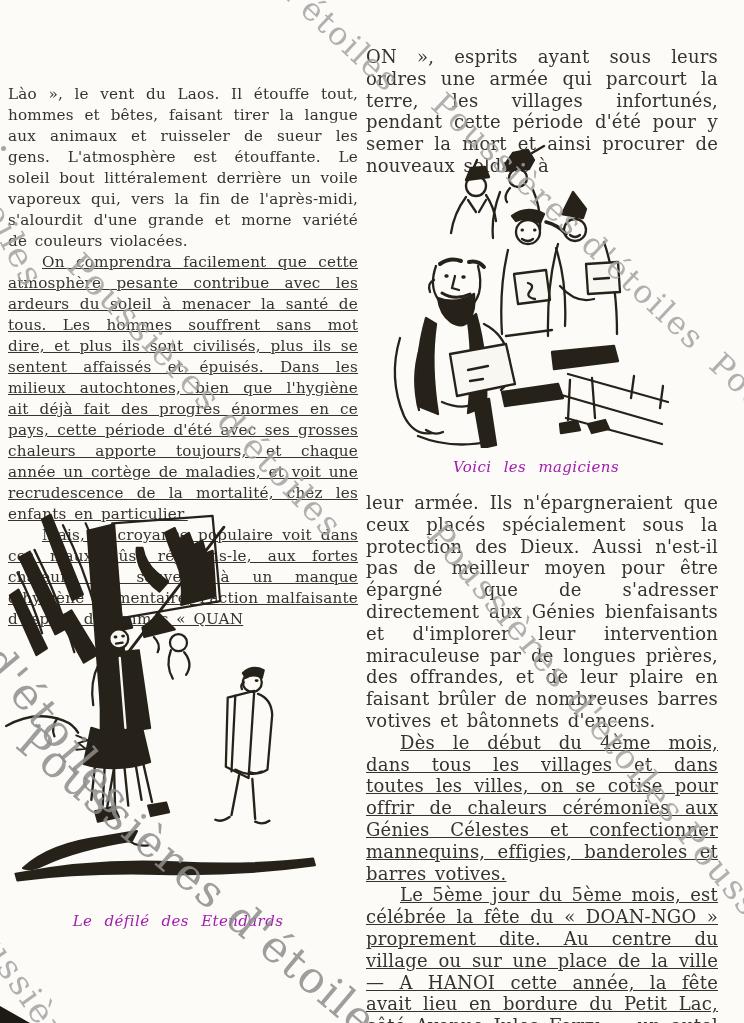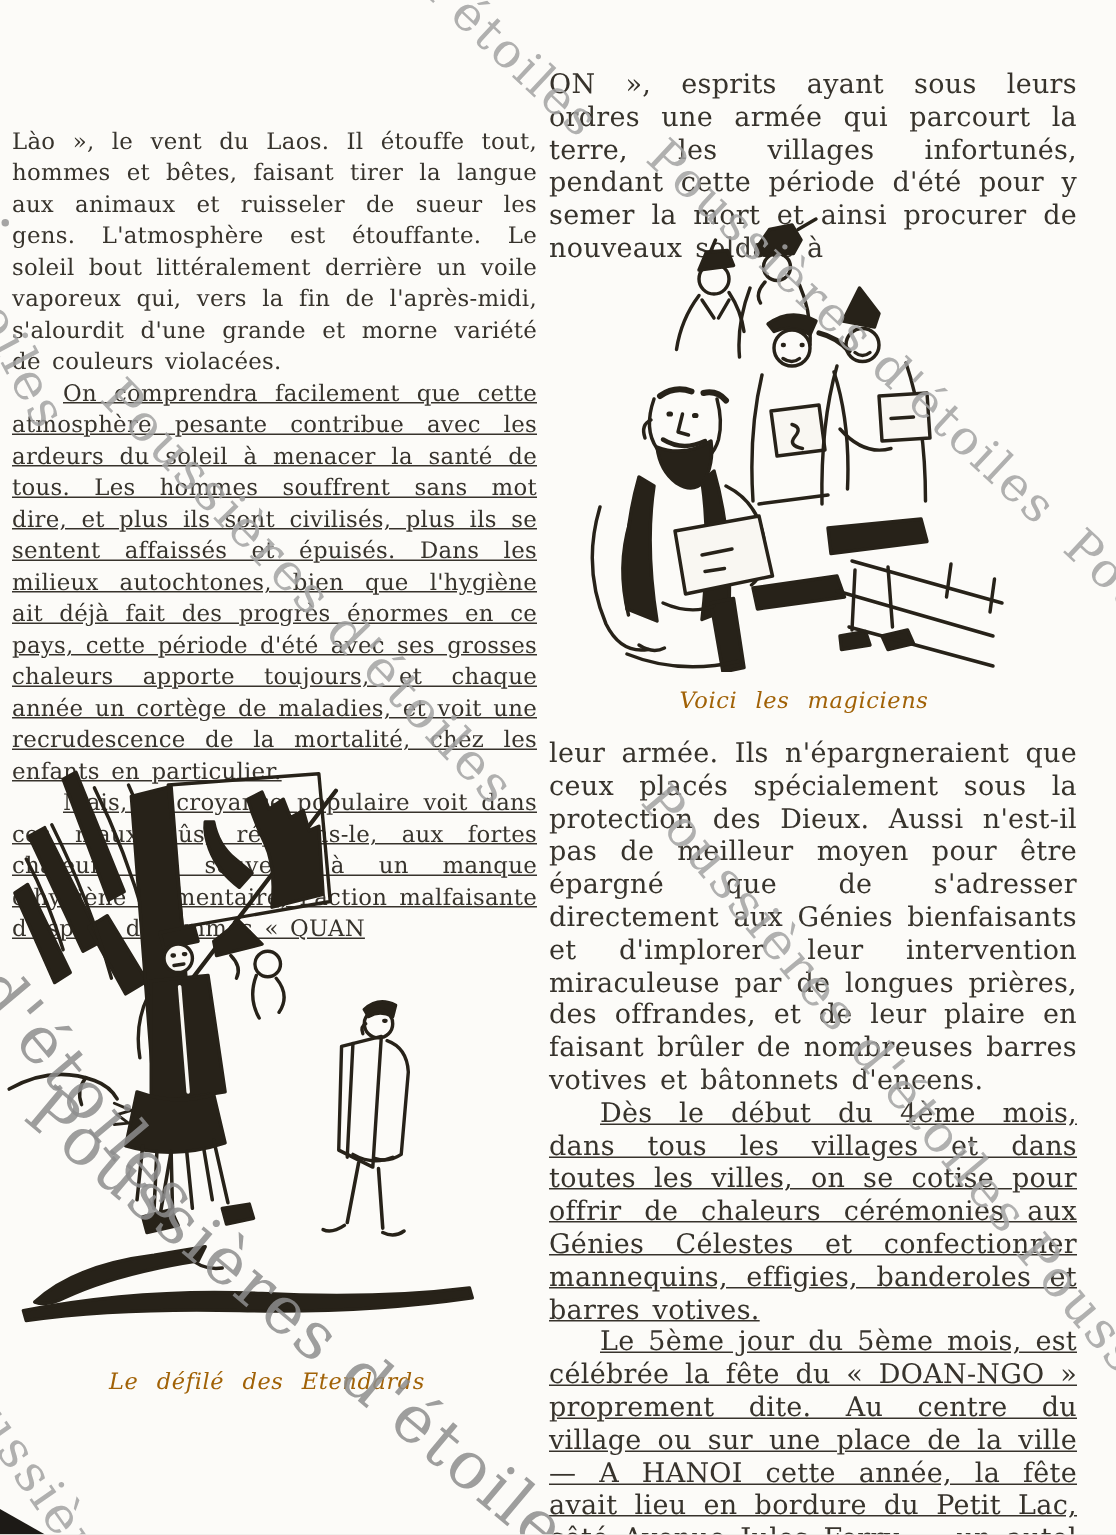--- a/index.html
+++ b/index.html
@@ -11,21 +11,21 @@
   .col-right-bottom{left:366px;top:492px;width:352px;}
   p.body{margin:0;font-size:15.2px;line-height:21px;text-align:justify;
          word-spacing:2.6px;letter-spacing:.2px;}
   .col-right-top p.body,.col-right-bottom p.body{font-size:18px;line-height:21.8px;}
   .sp{margin-top:10px;text-decoration:underline;}
   .indent{text-indent:34px;}
   .fig{position:absolute;}
   .fig-parade{left:4px;top:512px;}
   .fig-magicians{left:382px;top:140px;}
   .caption{position:absolute;font-style:italic;font-size:15px;text-align:center;
-           word-spacing:7px;letter-spacing:.4px;color:#a16207;}
+           word-spacing:7px;letter-spacing:.4px;color:#a21caf;}
   .caption-parade{left:8px;top:912px;width:340px;}
   .caption-magicians{left:366px;top:458px;width:340px;}
   .footer{position:absolute;left:0;top:941px;width:700px;text-align:center;
           font-size:15px;letter-spacing:1px;color:#3b372f;}
   .wm{position:absolute;transform-origin:0 0;white-space:nowrap;z-index:6;
       font-family:"DejaVu Serif","Liberation Serif",serif;color:#a3a3a3;opacity:.85;
       letter-spacing:2px;pointer-events:none;}
   .wm.dark{color:#8e8e8e;}
   .blot{position:absolute;left:0;top:1006px;width:0;height:0;
         border-bottom:17px solid #1d1a16;border-right:30px solid transparent;}

